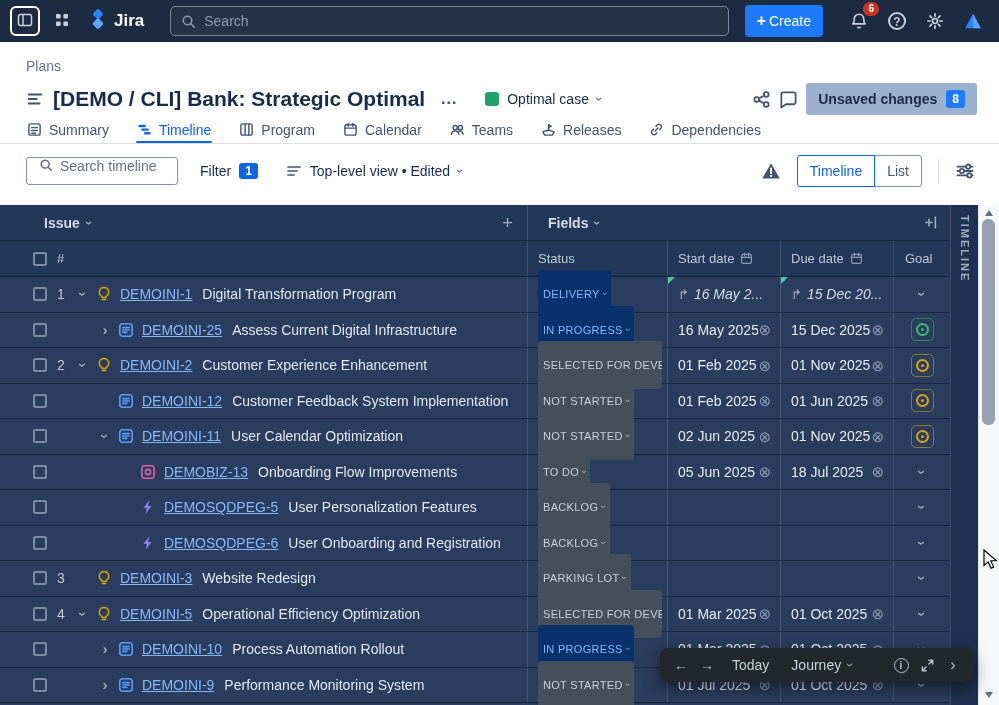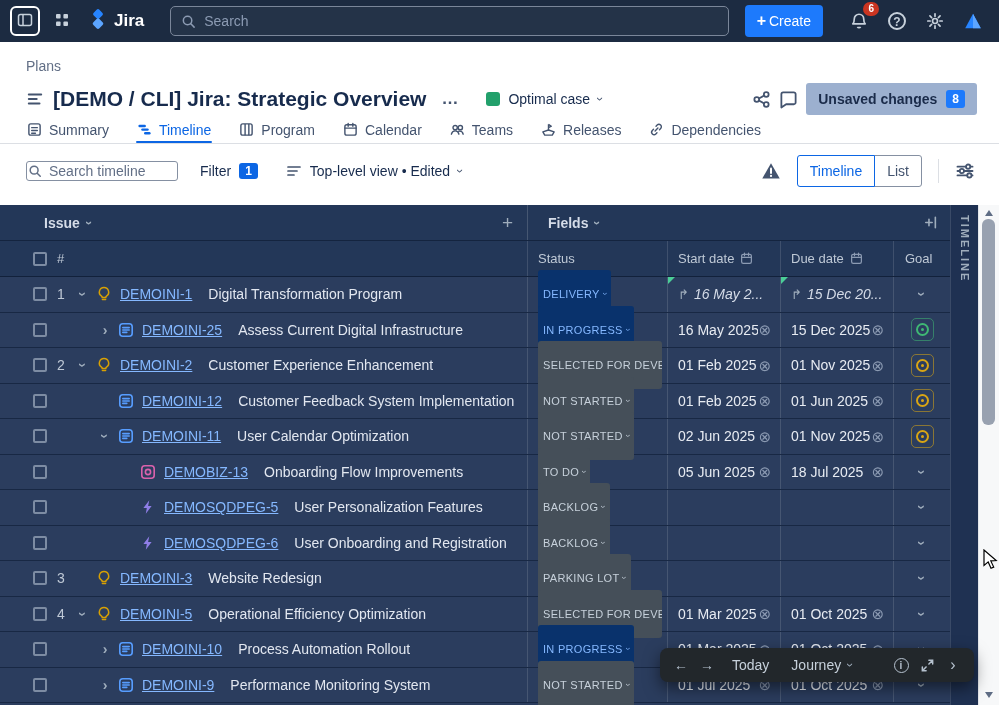--- a/index.html
+++ b/index.html
@@ -47,22 +47,22 @@
   
   .tabs{position:absolute;left:26px;top:116px;height:27px;display:flex;gap:26px}
   .tab{display:flex;align-items:center;gap:7px;font-size:14px;font-weight:500;color:#44546F;position:relative;padding:0 1px}
   .tab.active{color:#0C66E4}
   .tab.active::after{content:"";position:absolute;left:0;right:0;bottom:0;height:2px;background:#0C66E4;border-radius:1px}
   .tab svg{flex:none}
   .tabs-divider{position:absolute;left:0;right:0;top:143px;height:1px;background:#DCDFE4}
 
   
   .toolbar{position:absolute;left:26px;right:24px;top:155px;height:32px;display:flex;align-items:center;gap:16px}
-  .search-box{width:152px;height:20px;border:1px solid #8590A2;border-radius:3px;display:flex;align-items:center;
-    gap:7px;padding:0 1px;color:#626F86;font-size:14px;flex:none}
+  .search-box{width:152px;height:28px;border:1px solid #8590A2;border-radius:3px;display:flex;align-items:flex-start;
+    gap:7px;padding:0 12px;color:#626F86;font-size:14px;flex:none}
   .tbtn{display:flex;align-items:center;gap:8px;font-size:14px;font-weight:500;color:#172B4D;padding:6px 6px}
   .fbadge{background:#0C66E4;color:#fff;border-radius:3px;font-size:12px;font-weight:700;padding:1px 6px}
   .tspacer{flex:1}
   .warn-btn{display:flex;color:#44546F}
   .seg{display:flex}
   .seg button{height:32px;padding:0 12px;font-size:14px;font-weight:500;border:1px solid #8590A2;background:#fff;color:#44546F}
   .seg button.sel{border-color:#0C66E4;color:#0C66E4;border-radius:3px 0 0 3px;position:relative;z-index:1}
   .seg button:last-child{margin-left:-1px;border-radius:0 3px 3px 0}
   .vdiv{width:1px;height:24px;background:#DCDFE4}
 
@@ -87,21 +87,21 @@
   .hnum{margin-left:10px}
   .hcal{display:flex;margin-left:6px;color:#8C9BB3}
   .trow{height:35.5px;display:flex;border-bottom:1px solid rgba(10,24,48,0.55)}
   .num{width:16px;margin-left:6px;font-size:14px;color:#BFC9D6;text-align:center;flex:none}
   .ind{flex:none;height:1px}
   .twisty{width:16px;height:16px;margin-left:6px;color:#9FADBC;flex:none;display:flex;align-items:center;justify-content:center;font-size:14px;font-weight:600}
   .twisty.down{transform:rotate(90deg)}
   .twisty.down::before,.twisty.right::before{content:"\203A"}
   .ticon{width:17px;height:17px;margin-left:4px;flex:none;display:flex;align-items:center;justify-content:center}
   .key{margin-left:8px;color:#85B8FF;font-size:14px;text-decoration:underline;white-space:nowrap;flex:none}
-  .sum{margin-left:16px;color:#E2E7F0;font-size:14px;white-space:nowrap;overflow:hidden}
+  .sum{margin-left:10px;color:#E2E7F0;font-size:14px;white-space:nowrap;overflow:hidden}
   .loz{font-size:11px;font-weight:400;letter-spacing:0.3px;border-radius:3px;padding:18px 5px;white-space:nowrap;
     max-width:124px;overflow:hidden;display:flex;align-items:center}
   .loz.blue{background:#09326C;color:#85B8FF}
   .loz.grey{background:#454F59;color:#C7D1DB}
   .loz-chev{display:inline-block;transform:rotate(90deg);font-size:9px;margin-left:3px}
   .loz-chev::before{content:"\203A"}
   .dcell{position:relative;justify-content:space-between;padding-right:9px}
   .dtext{font-size:14px;color:#E7EBF2;white-space:nowrap;overflow:hidden}
   .clear{color:#8C9BB3;font-size:15px;line-height:1;flex:none}
   .clear::before{content:"\2297"}
@@ -220,21 +220,21 @@
     </div>
   </header>
 
   <div class="breadcrumb">Plans</div>
   <div class="title-row">
     <span class="plan-ic">
         <svg width="18" height="18" viewBox="0 0 16 16" fill="none" stroke="currentColor" stroke-width="1.8" stroke-linecap="round">
           <path d="M2.5 4h11M2.5 8h7M2.5 12h9.5"></path>
         </svg>
       </span>
-    <h1>[DEMO / CLI] Jira: Strategic Overview</h1>
+    <h1>[DEMO / CLI] Bank: Strategic Optimal</h1>
     <button class="more"></button>
     <div class="scenario">
       <span class="scen-swatch"></span>
       <span>Optimal case</span>
       <span class="chev"></span>
     </div>
     <div class="title-actions">
       <button class="act-ic">
           <span style="display:flex">
             <svg width="19" height="19" viewBox="0 0 16 16" fill="none" stroke="currentColor" stroke-width="1.5">

